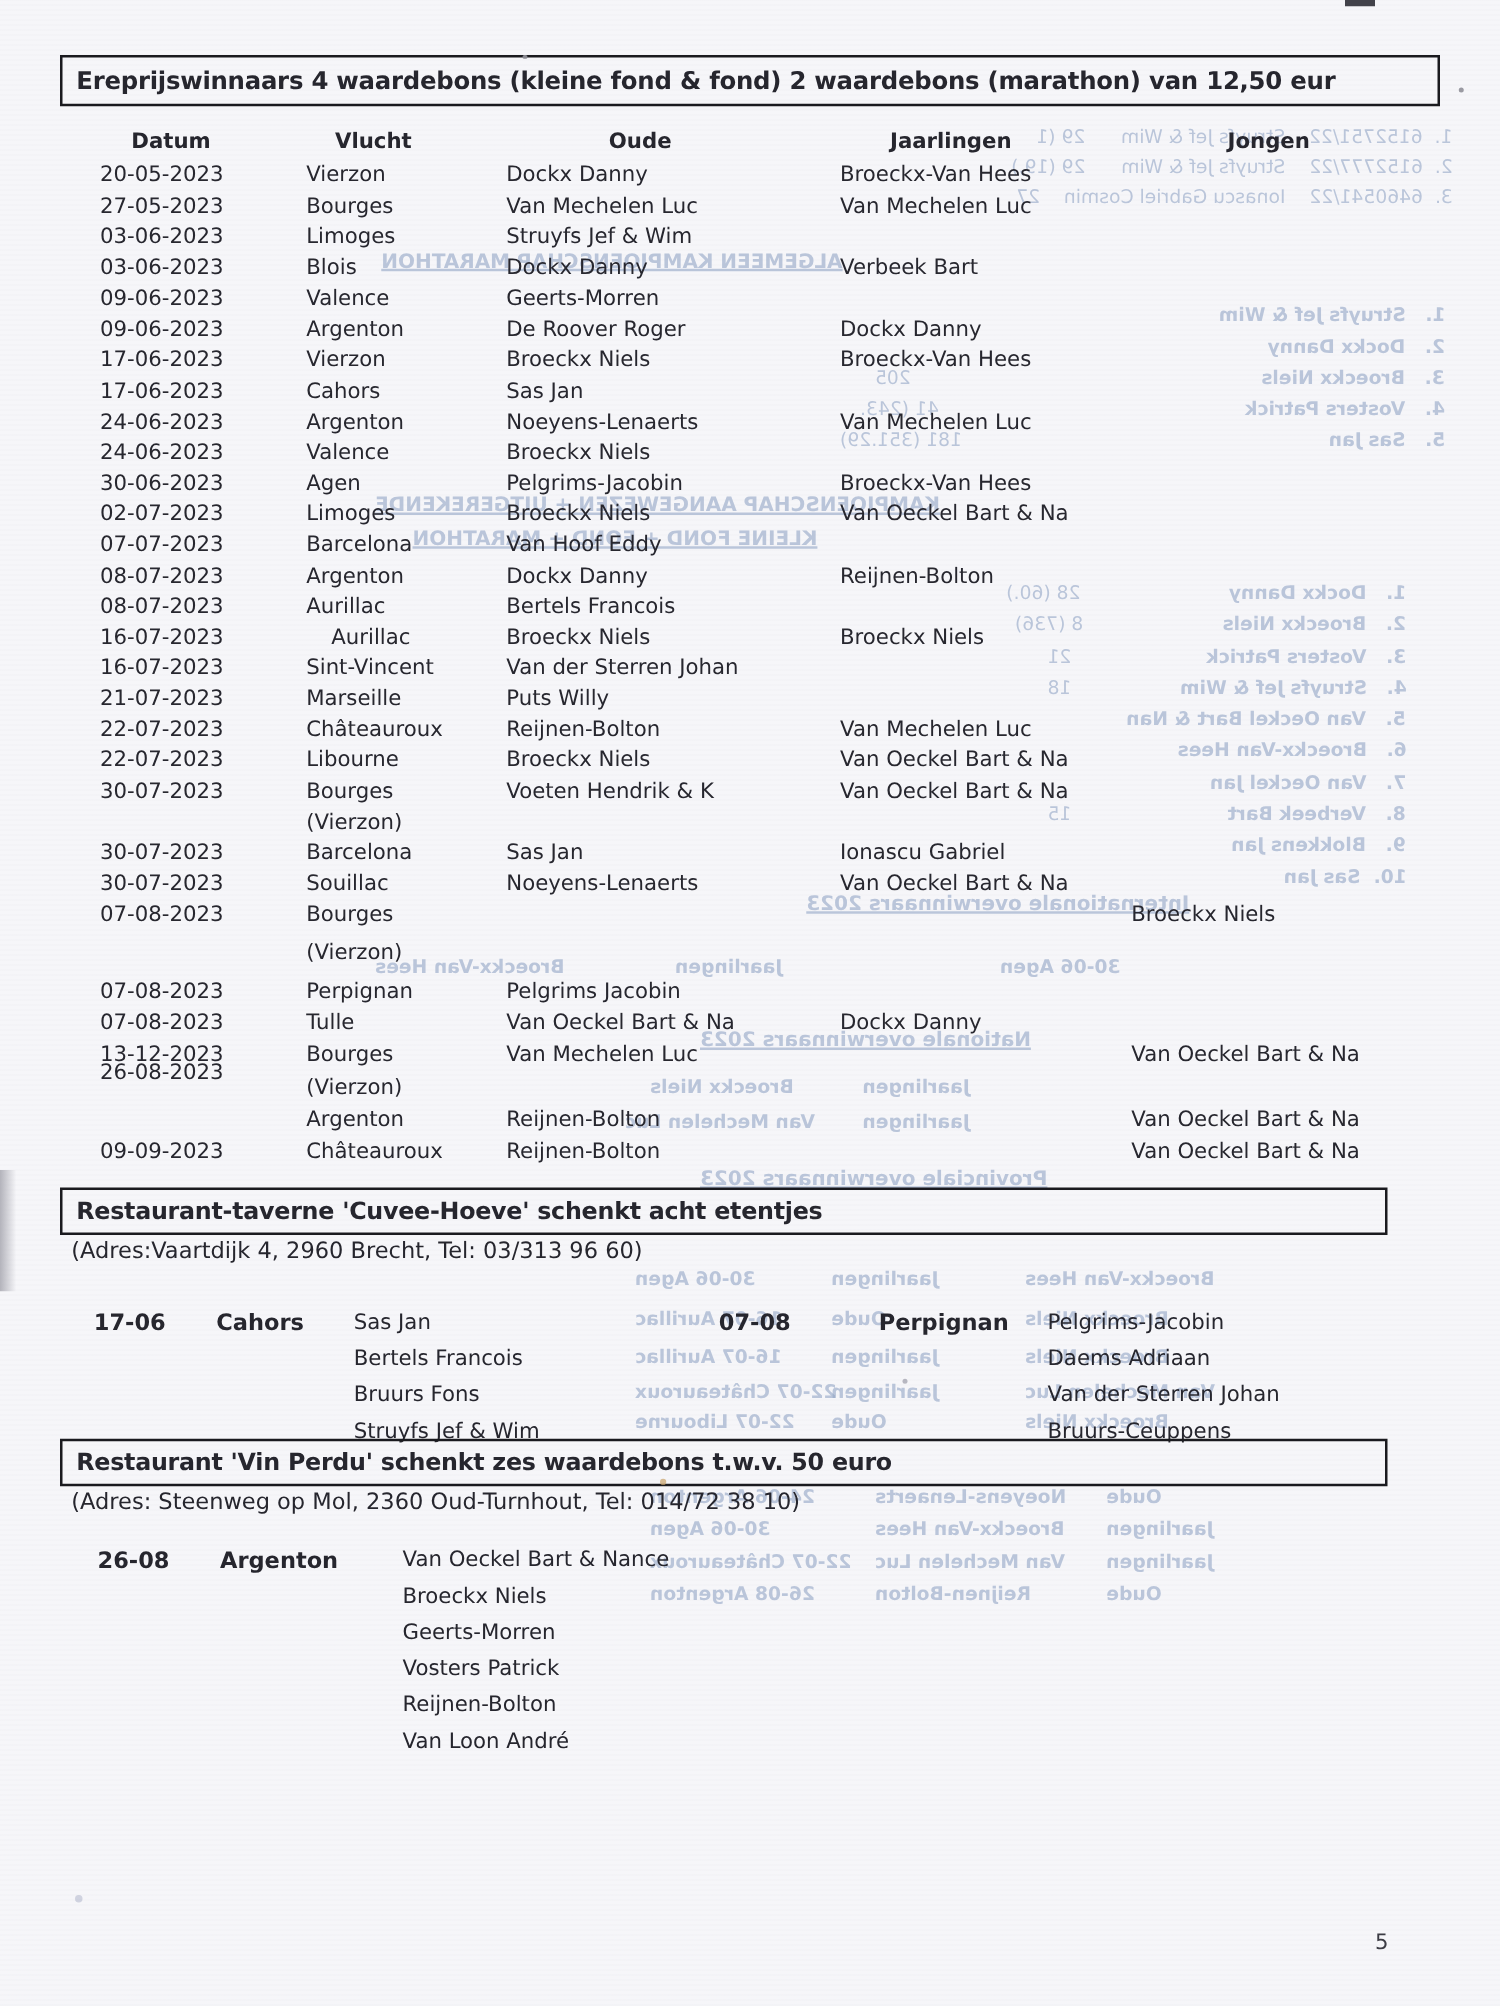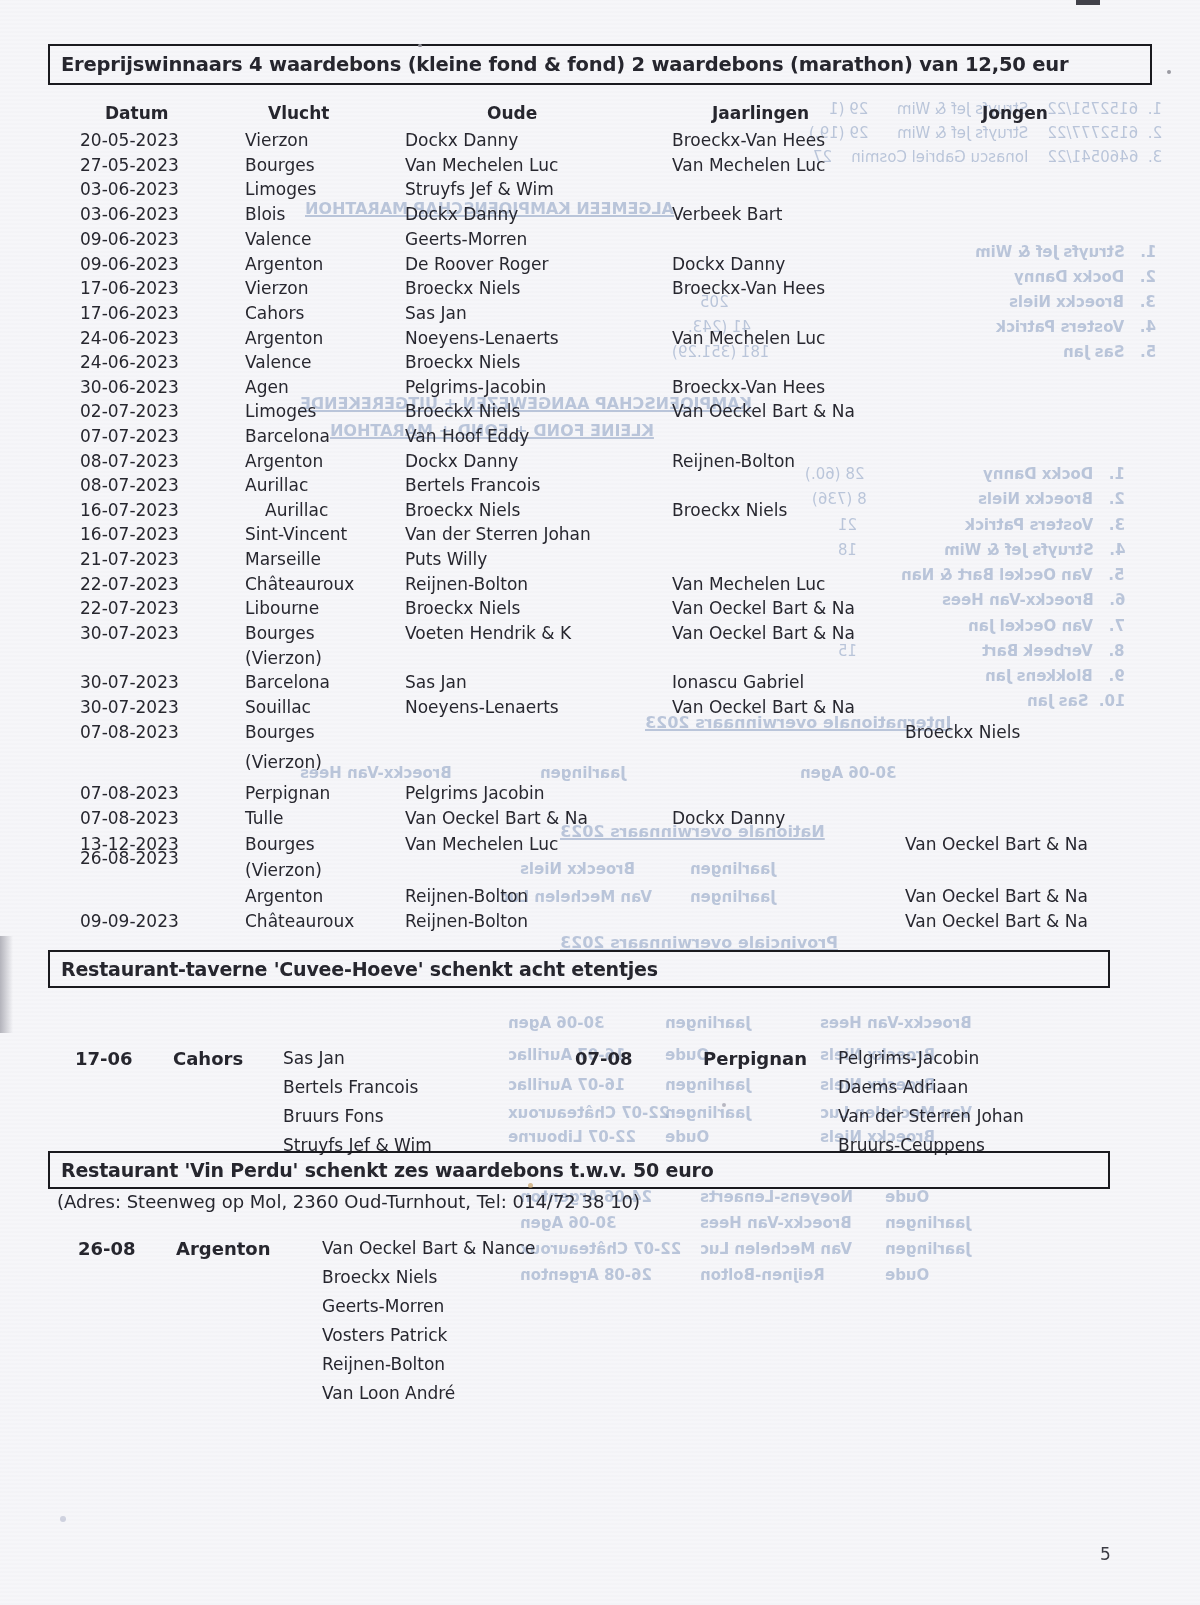--- a/index.html
+++ b/index.html
@@ -219,20 +219,21 @@
         <div class="cell" style="left: 905px; top: 886px;">Van Oeckel Bart &amp; Na</div>
         <div class="cell" style="left: 80px; top: 911px;">09-09-2023</div>
         <div class="cell" style="left: 245px; top: 911px;">Châteauroux</div>
         <div class="cell" style="left: 405px; top: 911px;">Reijnen-Bolton</div>
         <div class="cell" style="left: 905px; top: 911px;">Van Oeckel Bart &amp; Na</div>
       </div>
 
     <div class="box" style="left:48px;top:950px;width:1058px;height:34px;">
       <span class="bt" style="font-size:19px;">Restaurant-taverne 'Cuvee-Hoeve' schenkt acht etentjes</span>
     </div>
+    <div class="addr" style="left:57px;top:990px;">(Adres:Vaartdijk 4, 2960 Brecht, Tel: 03/313 96 60)</div>
 
     <span class="blabel" style="left:75px;top:1048px;">17-06</span>
     <span class="blabel" style="left:173px;top:1048px;">Cahors</span>
     <div>
         <div class="wname" style="left: 283px; top: 1048px;">Sas Jan</div>
         <div class="wname" style="left: 283px; top: 1077px;">Bertels Francois</div>
         <div class="wname" style="left: 283px; top: 1106px;">Bruurs Fons</div>
         <div class="wname" style="left: 283px; top: 1135px;">Struyfs Jef &amp; Wim</div>
       </div>
 

